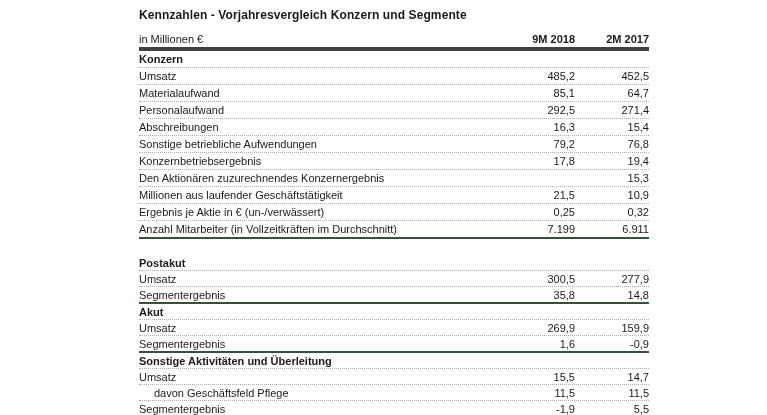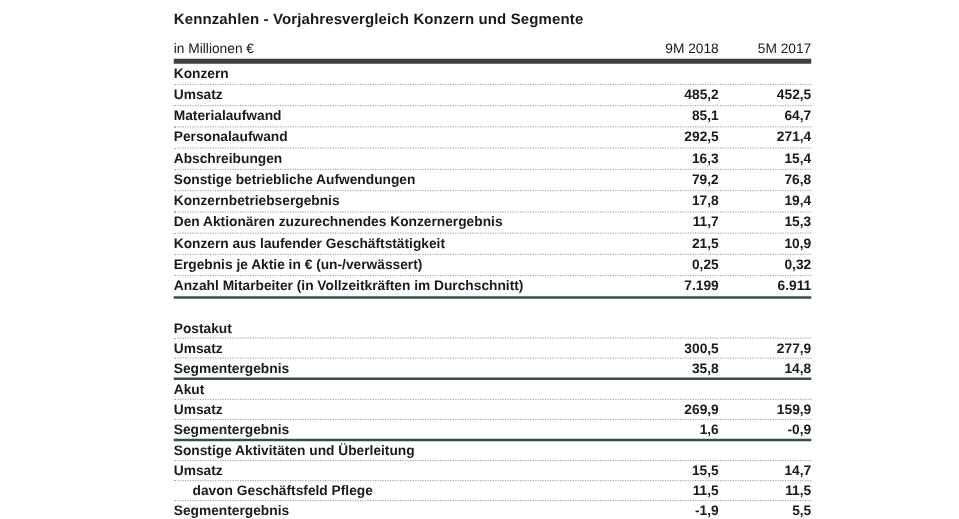--- a/index.html
+++ b/index.html
@@ -6,42 +6,42 @@
   body{
     width:767px;height:415px;background:#ffffff;position:relative;
     font-family:"Liberation Sans","DejaVu Sans",sans-serif;
     color:#1a1a1a;overflow:hidden;
   }
   .report{position:absolute;left:139px;top:8px;width:510px;}
   .title{font-size:12px;font-weight:bold;line-height:14px;margin-bottom:8px;letter-spacing:0.1px;}
   .hdr-row{display:flex;align-items:flex-end;height:17px;line-height:16px;
            border-bottom:4px solid #404040;font-size:11px;}
   .row{display:flex;align-items:center;height:16px;line-height:15px;
-       border-bottom:1px dotted #adadad;font-size:11px;font-weight:bold;}
+       border-bottom:1px dotted #adadad;font-size:11px;}
   .row.compact{height:15px;line-height:14px;}
   .row.section-head{font-weight:bold;}
   .row.thick{border-bottom:2px solid #36503c;}
   .lbl{flex:1;white-space:nowrap;overflow:hidden;}
   .lbl.indent{padding-left:15px;}
   .v1{width:90px;text-align:right;white-space:nowrap;}
   .v2{width:74px;text-align:right;white-space:nowrap;}
-  .hdr-row .v1,.hdr-row .v2{font-weight:normal;margin-top:11px;}
+  .hdr-row .v1,.hdr-row .v2{font-weight:bold;margin-top:11px;}
   .gap{height:16px;}
 </style>
 </head>
 <body>
 
 <div class="report">
 
   <div class="title">Kennzahlen - Vorjahresvergleich Konzern und Segmente</div>
 
   <div class="hdr-row">
     <div class="lbl">in Millionen €</div>
     <div class="v1">9M 2018</div>
-    <div class="v2">5M 2017</div>
+    <div class="v2">2M 2017</div>
   </div>
 
   <div class="row section-head">
     <div class="lbl">Konzern</div>
   </div>
 
   <div class="row">
     <div class="lbl">Umsatz</div>
     <div class="v1">485,2</div>
     <div class="v2">452,5</div>
@@ -66,25 +66,24 @@
     <div class="v1">79,2</div>
     <div class="v2">76,8</div>
   </div>
   <div class="row">
     <div class="lbl">Konzernbetriebsergebnis</div>
     <div class="v1">17,8</div>
     <div class="v2">19,4</div>
   </div>
   <div class="row">
     <div class="lbl">Den Aktionären zuzurechnendes Konzernergebnis</div>
-    <div class="v1">11,7</div>
     <div class="v2">15,3</div>
   </div>
   <div class="row">
-    <div class="lbl">Konzern aus laufender Geschäftstätigkeit</div>
+    <div class="lbl">Millionen aus laufender Geschäftstätigkeit</div>
     <div class="v1">21,5</div>
     <div class="v2">10,9</div>
   </div>
   <div class="row">
     <div class="lbl">Ergebnis je Aktie in € (un-/verwässert)</div>
     <div class="v1">0,25</div>
     <div class="v2">0,32</div>
   </div>
   <div class="row thick">
     <div class="lbl">Anzahl Mitarbeiter (in Vollzeitkräften im Durchschnitt)</div>

